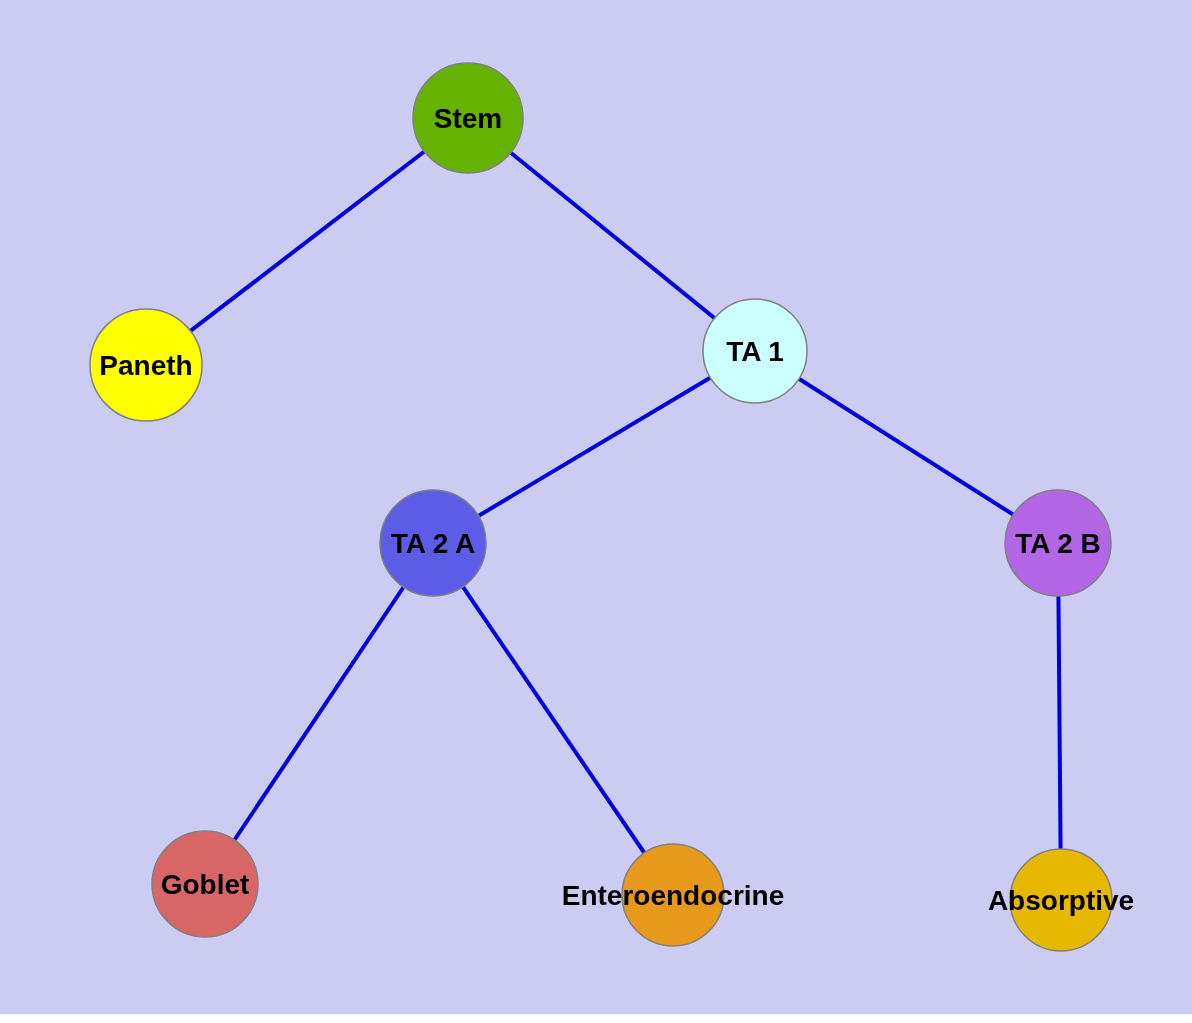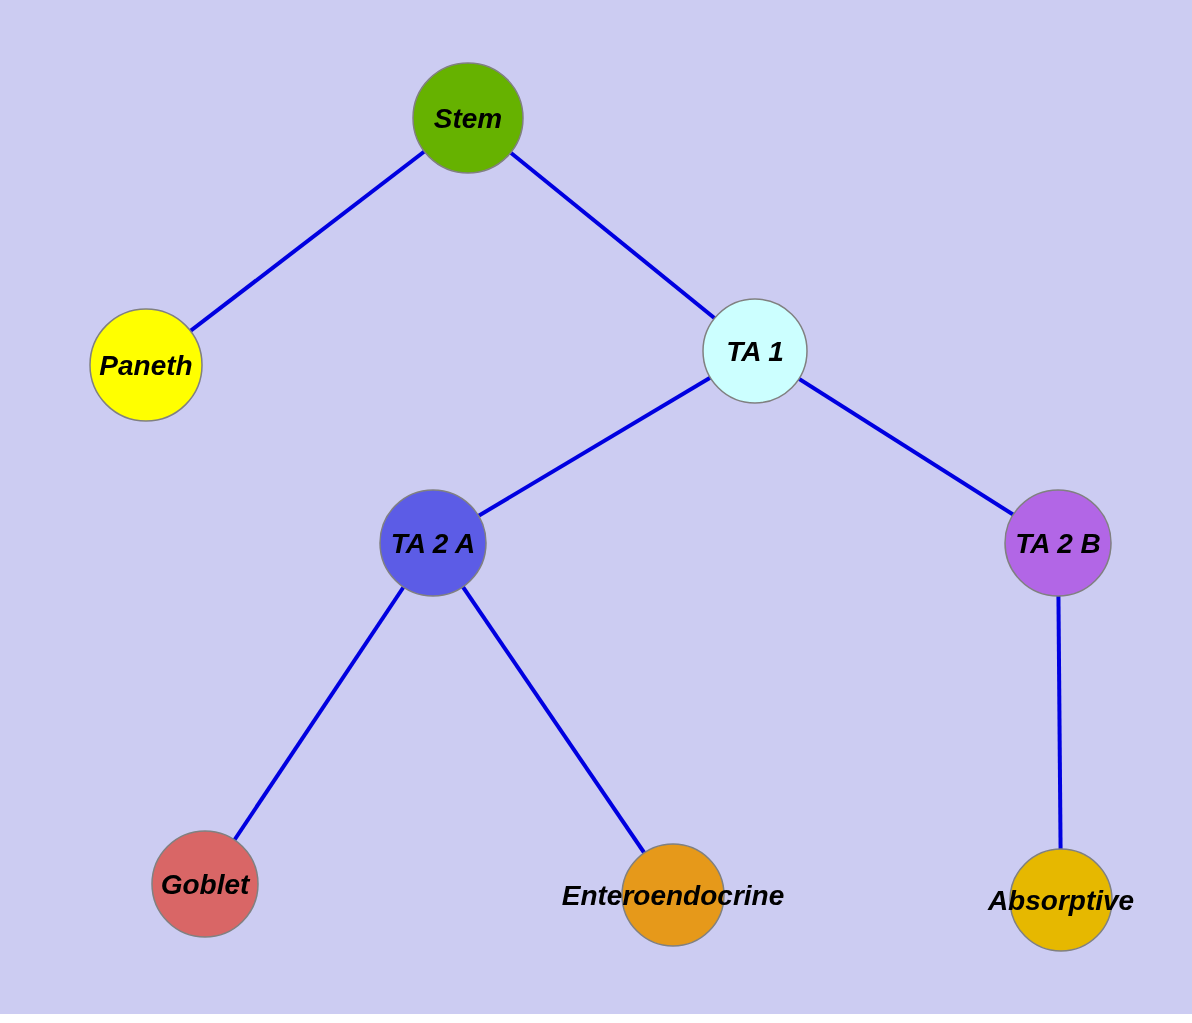--- a/index.html
+++ b/index.html
@@ -7,21 +7,20 @@
     padding: 0;
     background: #ffffff;
     width: 1192px;
     height: 1023px;
     overflow: hidden;
     font-family: "Liberation Sans", sans-serif;
   }
   .canvas-wrap {
     width: 1137px;
     height: 1014px; 
-    font-style: italic;
   }
   svg {
     display: block;
   }
   .node-label {
     font-family: "Liberation Sans", "DejaVu Sans", sans-serif;
     font-weight: bold;
     font-size: 28px;
     fill: #000000;
     pointer-events: none;

